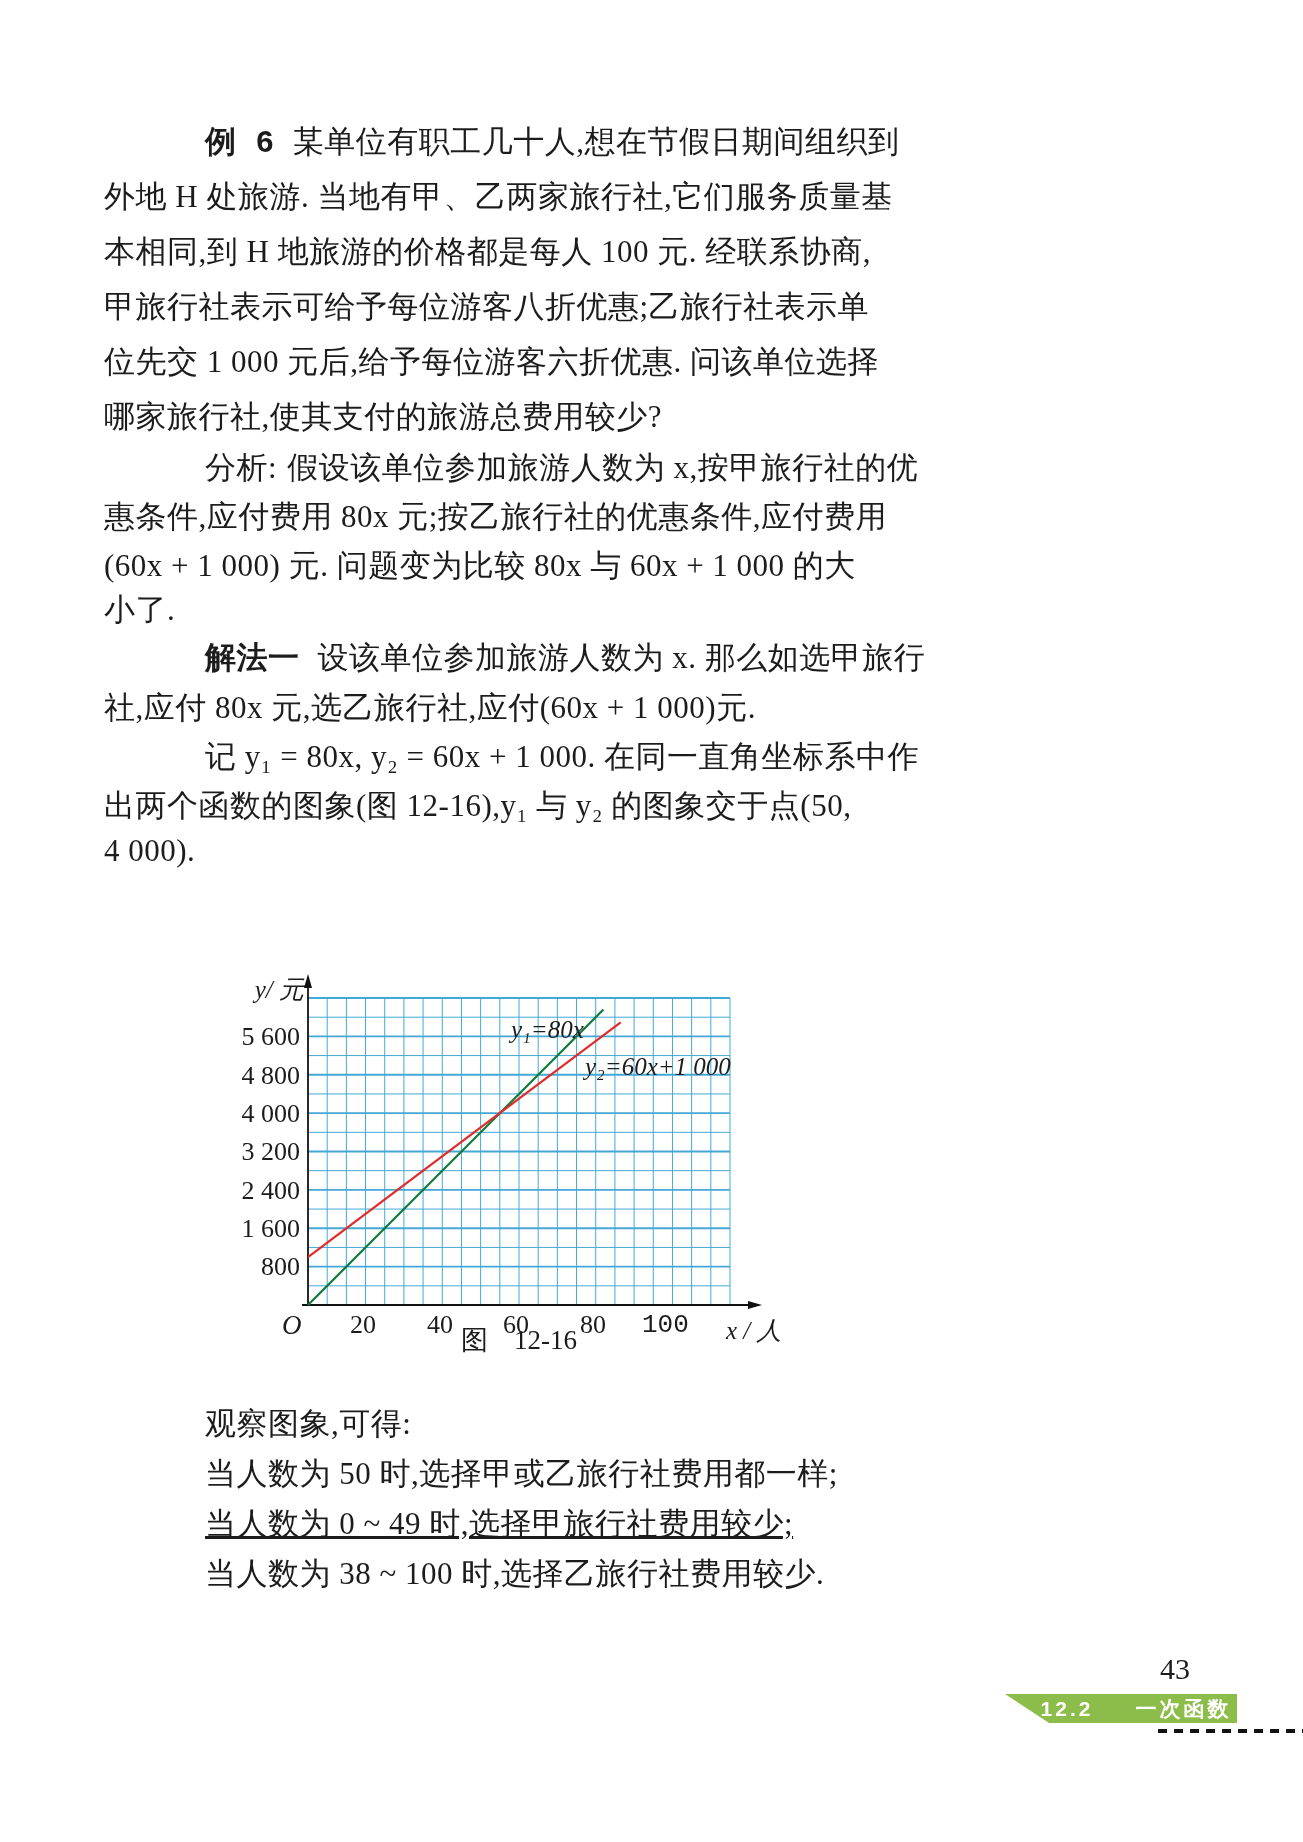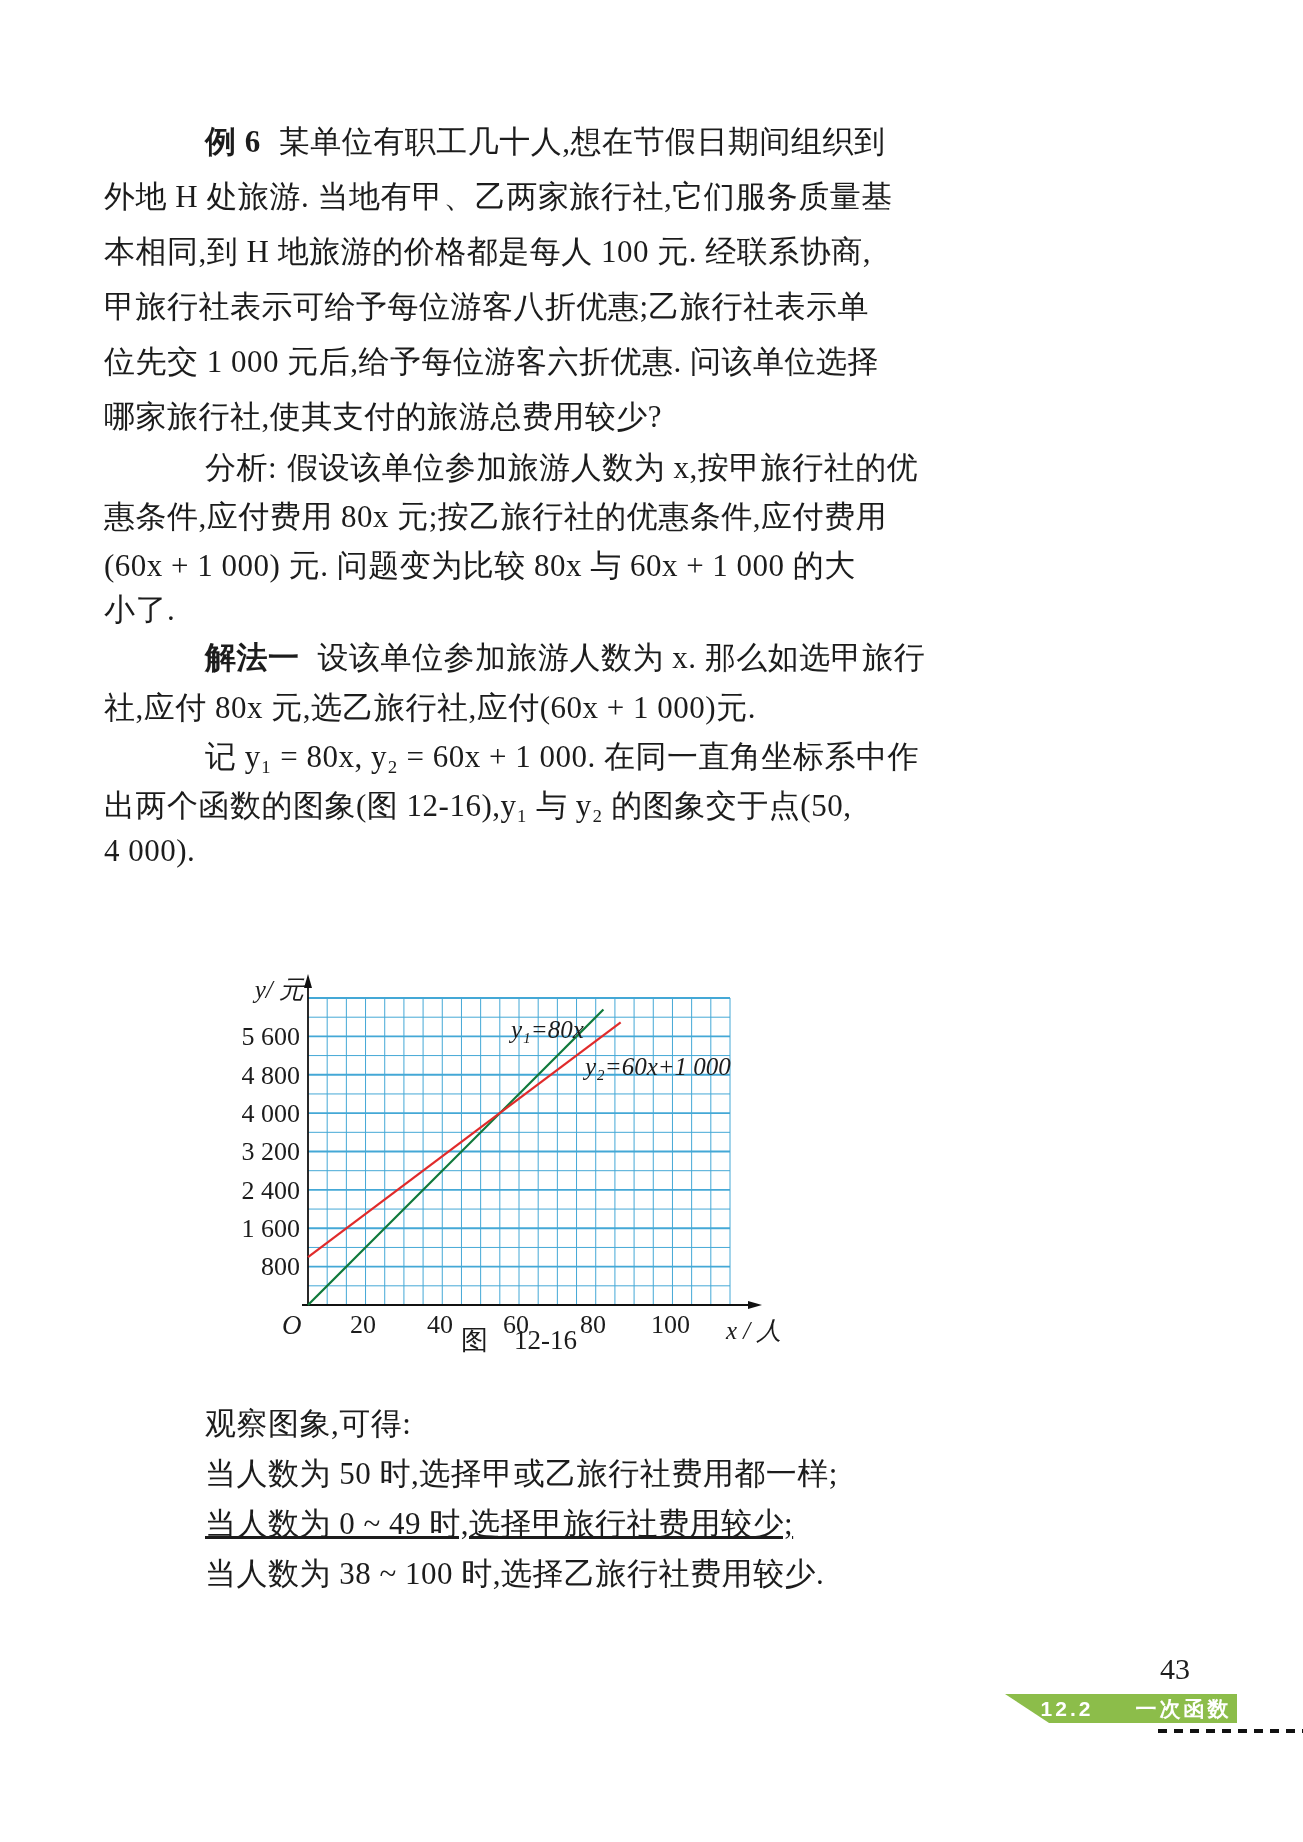--- a/index.html
+++ b/index.html
@@ -1,19 +1,19 @@
 <!DOCTYPE html>
 <html><head>
 <meta charset="utf-8">
 <style>
   html,body{margin:0;padding:0;background:#ffffff;}
   #page{position:relative;width:1303px;height:1842px;background:#ffffff;overflow:hidden;
         font-family:"Liberation Serif","DejaVu Serif",serif;color:#1c1c1c;}
   .bl{position:absolute;font-size:31px;line-height:40px;white-space:nowrap;letter-spacing:0.5px;}
-  .tag-hei{font-family:Liberation Serif, serif;font-weight:700;margin-right:18px;}
+  .tag-hei{font-family:Liberation Mono, monospace;font-weight:700;margin-right:18px;}
   .tag-serif{margin-right:10px;}
   
   #figure{position:absolute;left:240px;top:920px;width:540px;height:380px;margin-top:48px;}
   #chart-svg{position:absolute;left:0;top:0;}
   .axlbl{position:absolute;font-size:25px;font-style:italic;white-space:nowrap;}
   .ytick{position:absolute;width:80px;right:auto;text-align:right;font-size:26px;height:26px;line-height:26px;}
   .xtick{position:absolute;width:70px;font-size:26px;height:26px;line-height:26px;}
   .serieslbl{position:absolute;font-size:25px;font-style:italic;white-space:nowrap;}
   #caption{position:absolute;left:308px;top:1322px;width:422px;text-align:center;font-size:27px;}
   #caption .cap-prefix{margin-right:26px;}
@@ -108,21 +108,21 @@
     <div class="ytick" style="right:480px;top:210px;">2 400</div>
     <div class="ytick" style="right:480px;top:171px;">3 200</div>
     <div class="ytick" style="right:480px;top:133px;">4 000</div>
     <div class="ytick" style="right:480px;top:95px;">4 800</div>
     <div class="ytick" style="right:480px;top:56px;">5 600</div>
 
     <div class="xtick" style="left:110px;top:344px;">20</div>
     <div class="xtick" style="left:187px;top:344px;">40</div>
     <div class="xtick" style="left:263px;top:344px;">60</div>
     <div class="xtick" style="left:340px;top:344px;">80</div>
-    <div class="xtick" style="left:411px;top:344px;">100</div>
+    <div class="xtick" style="left:402px;top:344px;font-family:Liberation Mono, monospace;">100</div>
 
     <div class="serieslbl" style="left:271px;top:48px;">y₁=80x</div>
     <div class="serieslbl" style="left:345px;top:85px;">y₂=60x+1 000</div>
   </div>
 
   <div id="caption"><span class="cap-prefix">图</span><span>12-16</span></div>
 
   <div id="page-number">43</div>
   <div id="footer-banner" style="background: rgb(140, 189, 74);">
     <span class="banner-text sec-num">12.2</span>

